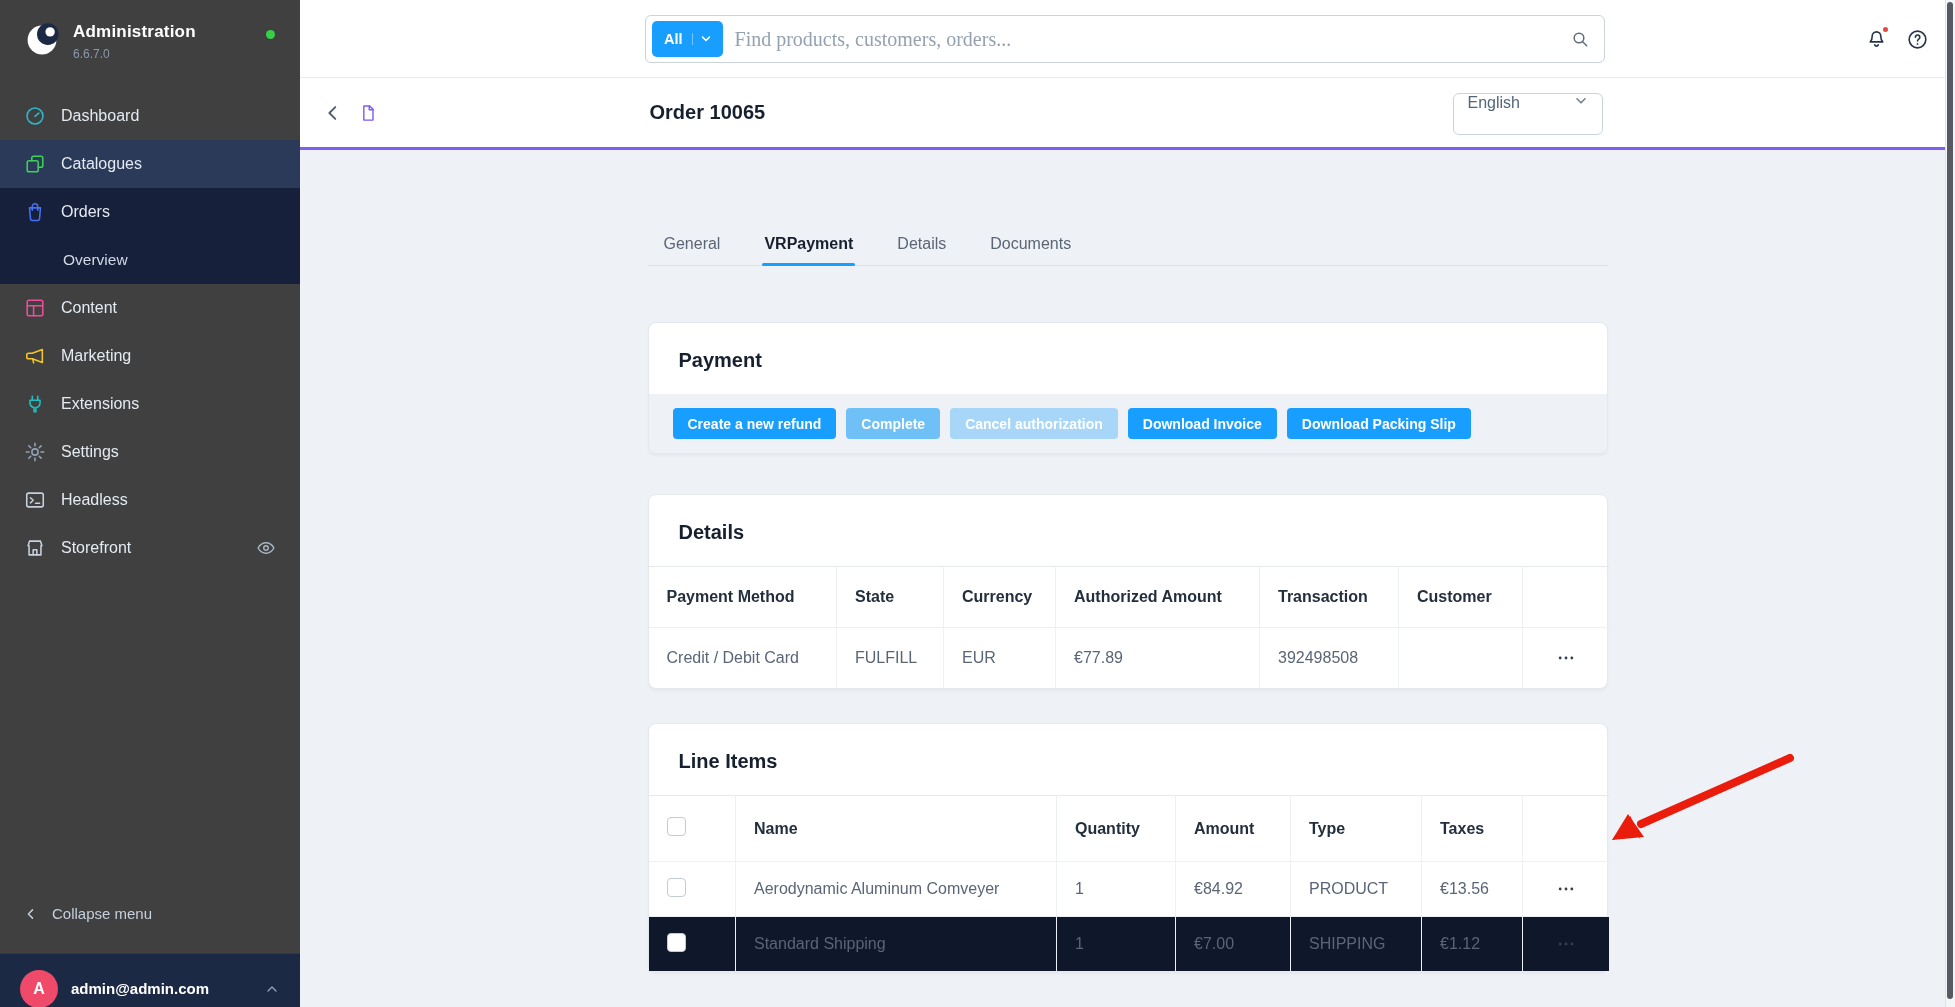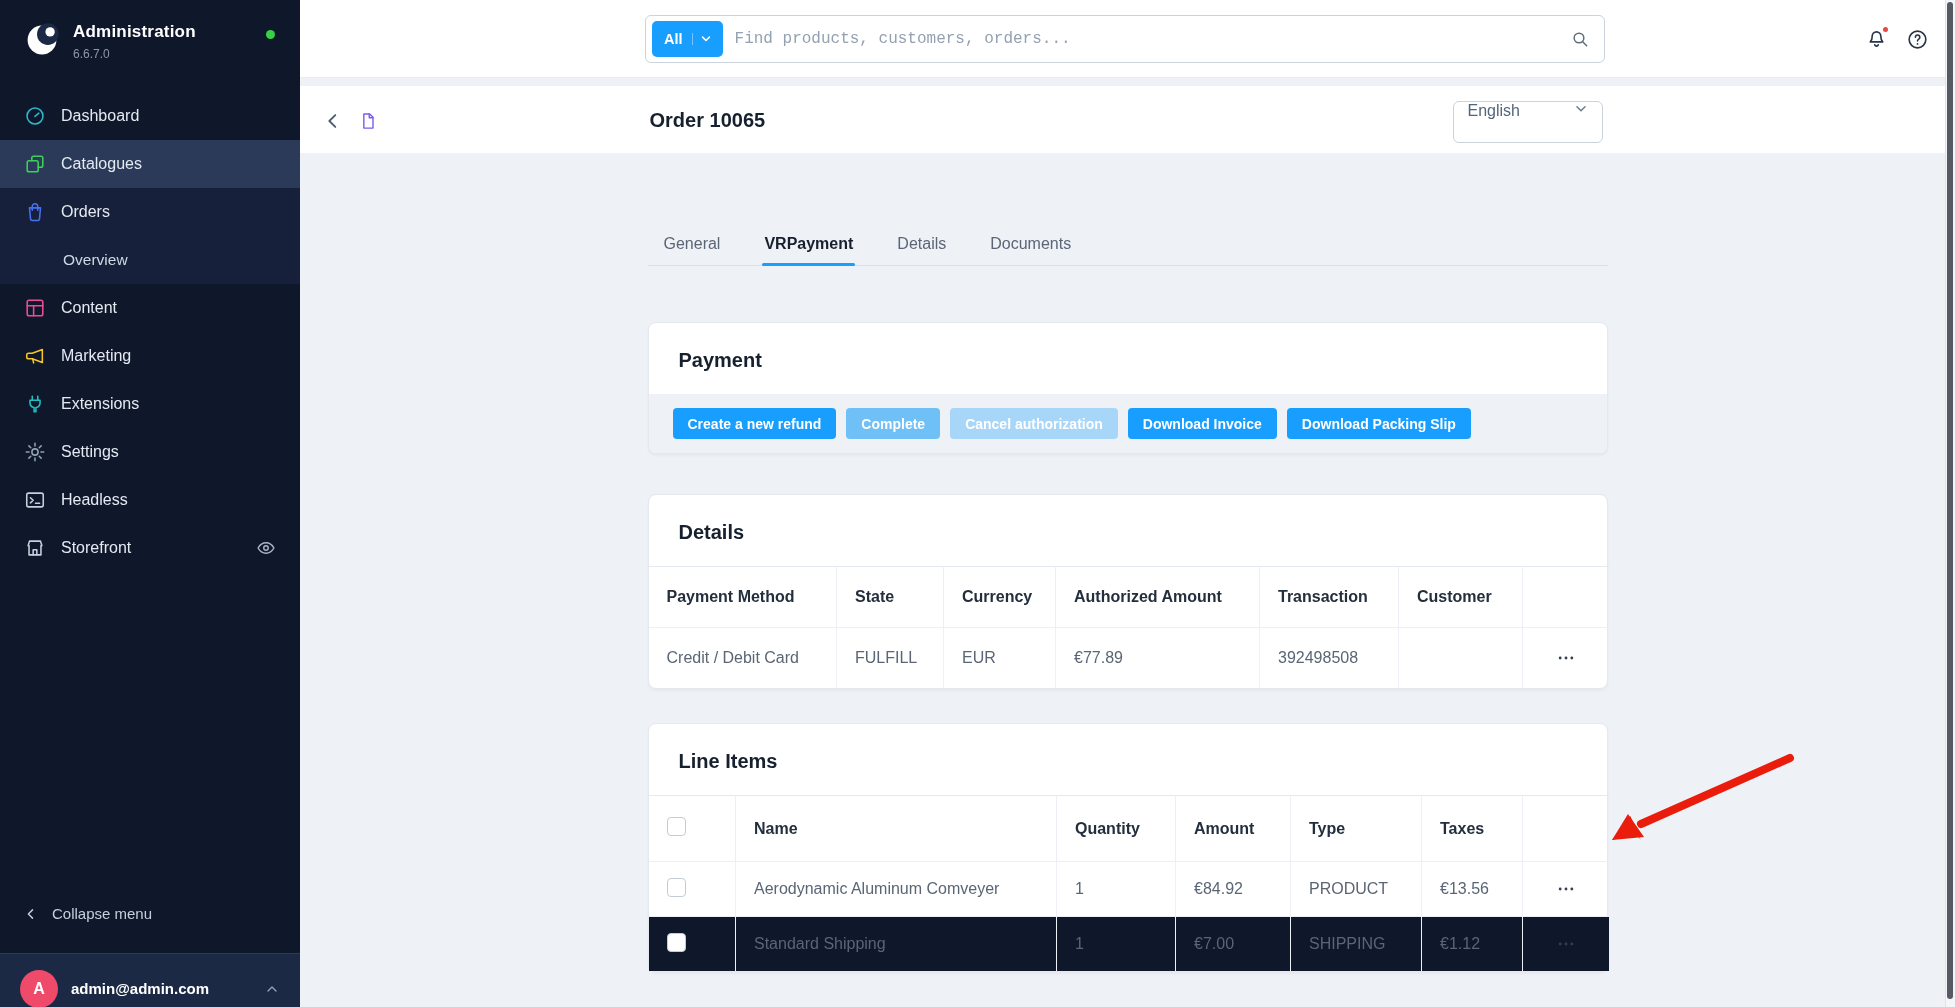--- a/index.html
+++ b/index.html
@@ -1,21 +1,21 @@
 <!DOCTYPE html>
 <html><head>
 <meta charset="utf-8">
 <style>
   *{box-sizing:border-box;margin:0;padding:0}
   html,body{width:1955px;height:1007px}
   body{position:relative;overflow:hidden;font-family:"Liberation Sans",sans-serif;background:#eef1f6;color:#1f2937}
   svg{display:block}
 
   
-  .sidebar{position:absolute;left:0;top:0;width:300px;height:100%;background:#0f172a;z-index:10}
+  .sidebar{position:absolute;left:0;top:0;width:300px;height:100%;background:#404040;z-index:10}
   .brand{display:flex;align-items:flex-start;gap:13px;padding:22px 24px 16px;position:relative;height:92px}
   .brand-name{font-size:17px;font-weight:700;color:#fff;letter-spacing:.2px}
   .brand-ver{font-size:12px;color:#8b99ad;margin-top:5px}
   .status-dot{position:absolute;left:266px;top:30px;width:9px;height:9px;border-radius:50%;background:#37d046}
   .nav-item{display:flex;align-items:center;gap:15px;height:48px;padding:0 24px;font-size:16px;color:#e4eaf2;cursor:pointer}
   .nav-item.hl{background:#2b3a58}
   .nav-group{background:#16203a}
   .nav-sub{padding-left:63px;color:#cfd8e3;font-size:15.5px}
   .ic{flex:none}
   .ic-dashboard{color:#2fb8cc}.ic-catalogues{color:#3fcf5a}.ic-orders{color:#4671f2}
@@ -30,32 +30,32 @@
   .user-email{font-size:15px;font-weight:700;color:#fff}
   .user-chevron{margin-left:auto;color:#98a5b8}
 
   
   .main{position:absolute;left:300px;top:0;right:0;height:100%}
 
   .topbar{position:relative;height:78px;background:#fff;border-bottom:1px solid #e8ecf1}
   .searchbar{position:absolute;left:345px;top:15px;width:960px;height:48px;background:#fff;border:1px solid #cbd3dc;border-radius:6px;display:flex;align-items:center;padding:0 14px 0 6px;gap:12px}
   .filter-pill{display:flex;align-items:center;height:36px;background:#189eff;border:none;border-radius:5px;color:#fff;font-weight:700;font-size:14.5px;padding:0 4px 0 12px;cursor:pointer;font-family:inherit}
   .filter-pill .pill-chev{border-left:1px solid rgba(255,255,255,.4);margin-left:9px;padding:0 7px}
-  .search-input{flex:1;border:none;outline:none;font-size:16px;color:#2a3648;font-family:Liberation Mono, monospace;background:transparent}
+  .search-input{flex:1;border:none;outline:none;font-size:20px;color:#2a3648;font-family:Liberation Serif, serif;background:transparent}
   .search-input::placeholder{color:#94a1b1}
   .search-glass{color:#5e6c7c;cursor:pointer}
   .topbar-icons{position:absolute;right:26px;top:0;height:78px;display:flex;align-items:center;gap:18px;color:#273449}
   .bell-wrap{position:relative;cursor:pointer}
   .bell-dot{position:absolute;right:-2px;top:-3px;width:9px;height:9px;border-radius:50%;background:#e8483f;border:2px solid #fff}
   .help-btn{cursor:pointer}
 
   .smartbar{position:relative;height:72px;background:#fff;border-bottom:3px solid #815cf0}
   .back-btn{position:absolute;left:22px;top:24px;color:#4d5d70;cursor:pointer}
   .module-icon{position:absolute;left:58px;top:25px;color:#7e5bf2}
-  .smart-inner{width:960px;margin:8px auto;position:relative;height:100%}
+  .smart-inner{width:960px;margin:0 auto;position:relative;height:100%}
   .page-title{position:absolute;left:2px;top:23px;font-size:20px;font-weight:700;color:#16202e}
   .lang-select{position:absolute;right:5px;top:15px;width:150px;height:42px;border:1px solid #cbd3dc;border-radius:6px;background:#fff;display:flex;align-items:flex-start;padding:0 14px;font-size:16px;color:#52667a;cursor:pointer;font-family:inherit}
   .lang-select .chev{margin-left:auto;color:#708090}
 
   .content{position:absolute;left:0;right:0;top:153px;bottom:0;background:#eef1f6;overflow:hidden}
   .col{width:960px;margin:0 auto}
 
   .tabs{display:flex;gap:40px;border-bottom:1px solid #dbe1ea;margin-top:72px;padding-left:14px}
   .tab{padding:10px 2px 12px;font-size:16px;color:#5a6575;cursor:pointer;position:relative}
   .tab.active{color:#16202e;font-weight:700}

